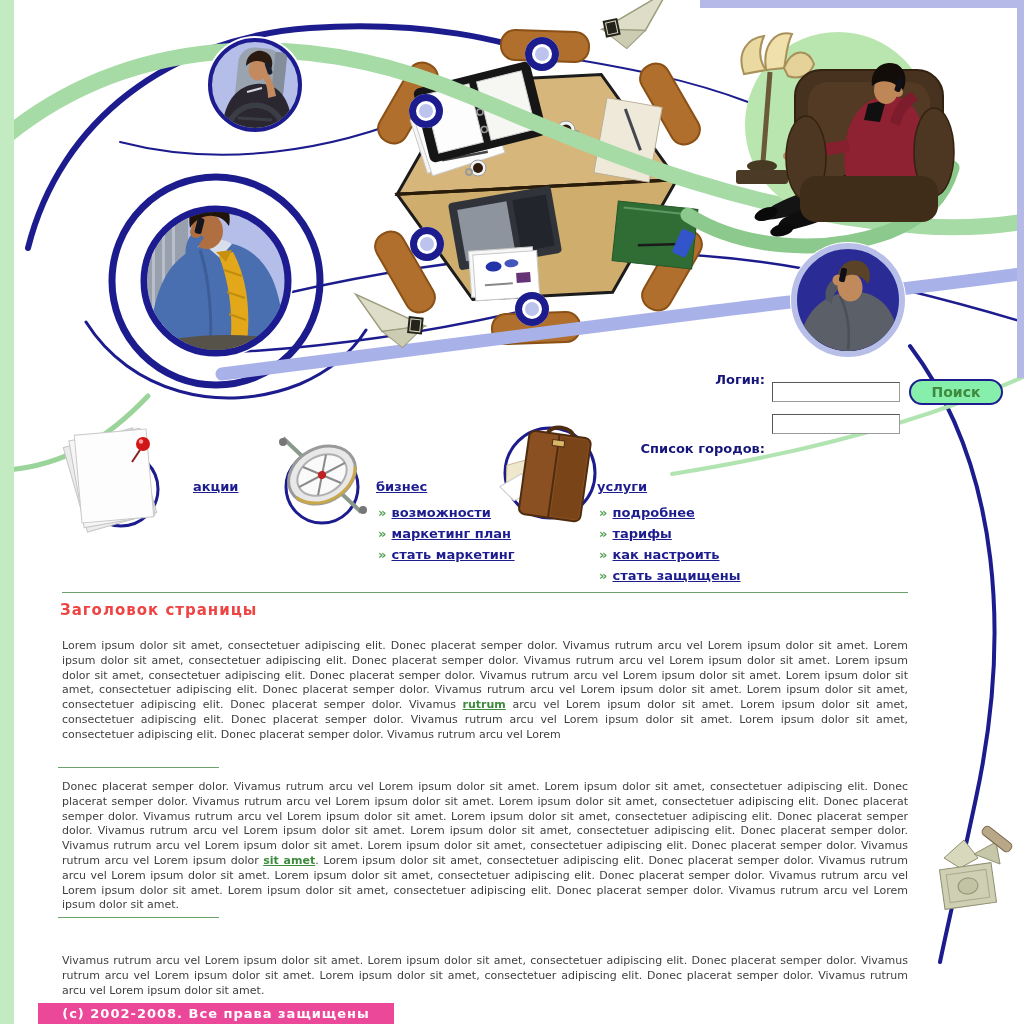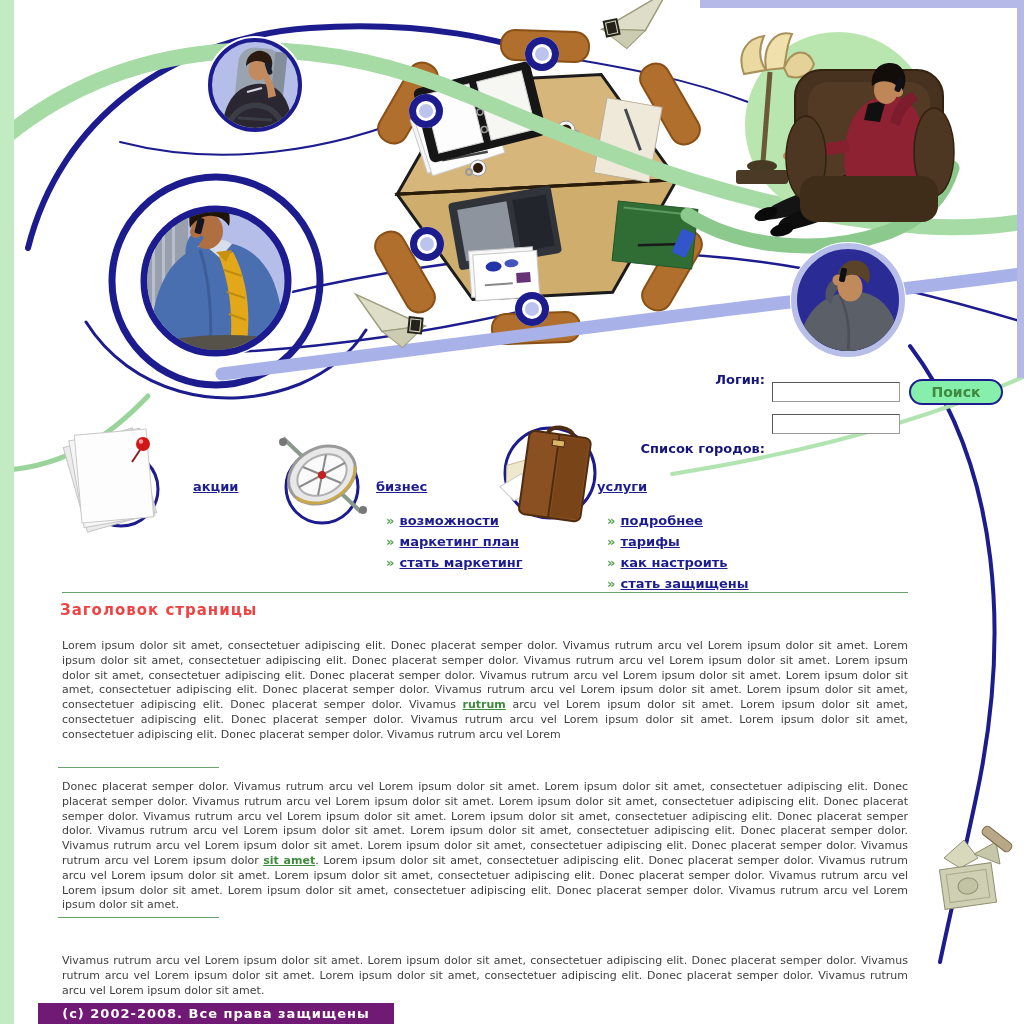--- a/index.html
+++ b/index.html
@@ -14,32 +14,32 @@
   #hero{left:0;top:0;width:1024px;height:1024px;pointer-events:none;}
   
   .form-label{color:#15157a;font-weight:bold;font-size:13px;text-align:right;width:165px;left:600px;}
   .form-input{background:#fff;border:1px solid #585858;border-right-color:#9a9a9a;border-bottom-color:#9a9a9a;
               width:120px;height:18px;font-size:12px;padding:0 3px;}
   #search-btn{left:909px;top:379px;width:94px;height:26px;background:#86efac;border:2px solid #1c1c8e;
               border-radius:13px;color:#3e8a3e;font-weight:bold;font-size:14px;
               font-family:"DejaVu Sans","Liberation Sans",sans-serif;cursor:pointer;}
   
   a.mainlink,a.sublink{color:#1d1d90;font-weight:bold;text-decoration:underline;font-size:13px;cursor:pointer;}
-  ul.submenu{list-style:none;margin:8px;padding:0;}
+  ul.submenu{list-style:none;margin:0;padding:0;}
   ul.submenu li{line-height:20px;white-space:nowrap;}
   .bullet{color:#54a054;font-weight:bold;font-size:13px;}
   
   #rule-full{left:62px;top:592px;width:846px;height:1px;background:#69a369;}
   .rule-short{left:58px;width:161px;height:1px;background:#69a369;}
   #page-heading{left:60px;top:601px;color:#ef4444;font-size:15px;font-weight:bold;letter-spacing:1px;}
   p.bodytext{margin:0;width:846px;left:62px;font-size:11px;line-height:14.8px;color:#3f3f3f;
              text-align:justify;}
   a.text-link{color:#3e8a3e;font-weight:bold;text-decoration:underline;cursor:pointer;}
   
-  #footer-bar{left:38px;top:1003px;width:356px;height:21px;background:#701a75;color:#ffffff;
+  #footer-bar{left:38px;top:1003px;width:356px;height:21px;background:#ec4899;color:#ffffff;
               font-weight:bold;font-size:13px;letter-spacing:1px;text-align:center;line-height:21px;}
 </style>
 </head>
 <body>
 
 <svg id="hero" class="abs" viewBox="0 0 1024 1024" xmlns="http://www.w3.org/2000/svg">
   <defs>
     <clipPath id="clipC1">
         <circle cx="255" cy="85" r="43"></circle>
       </clipPath>

